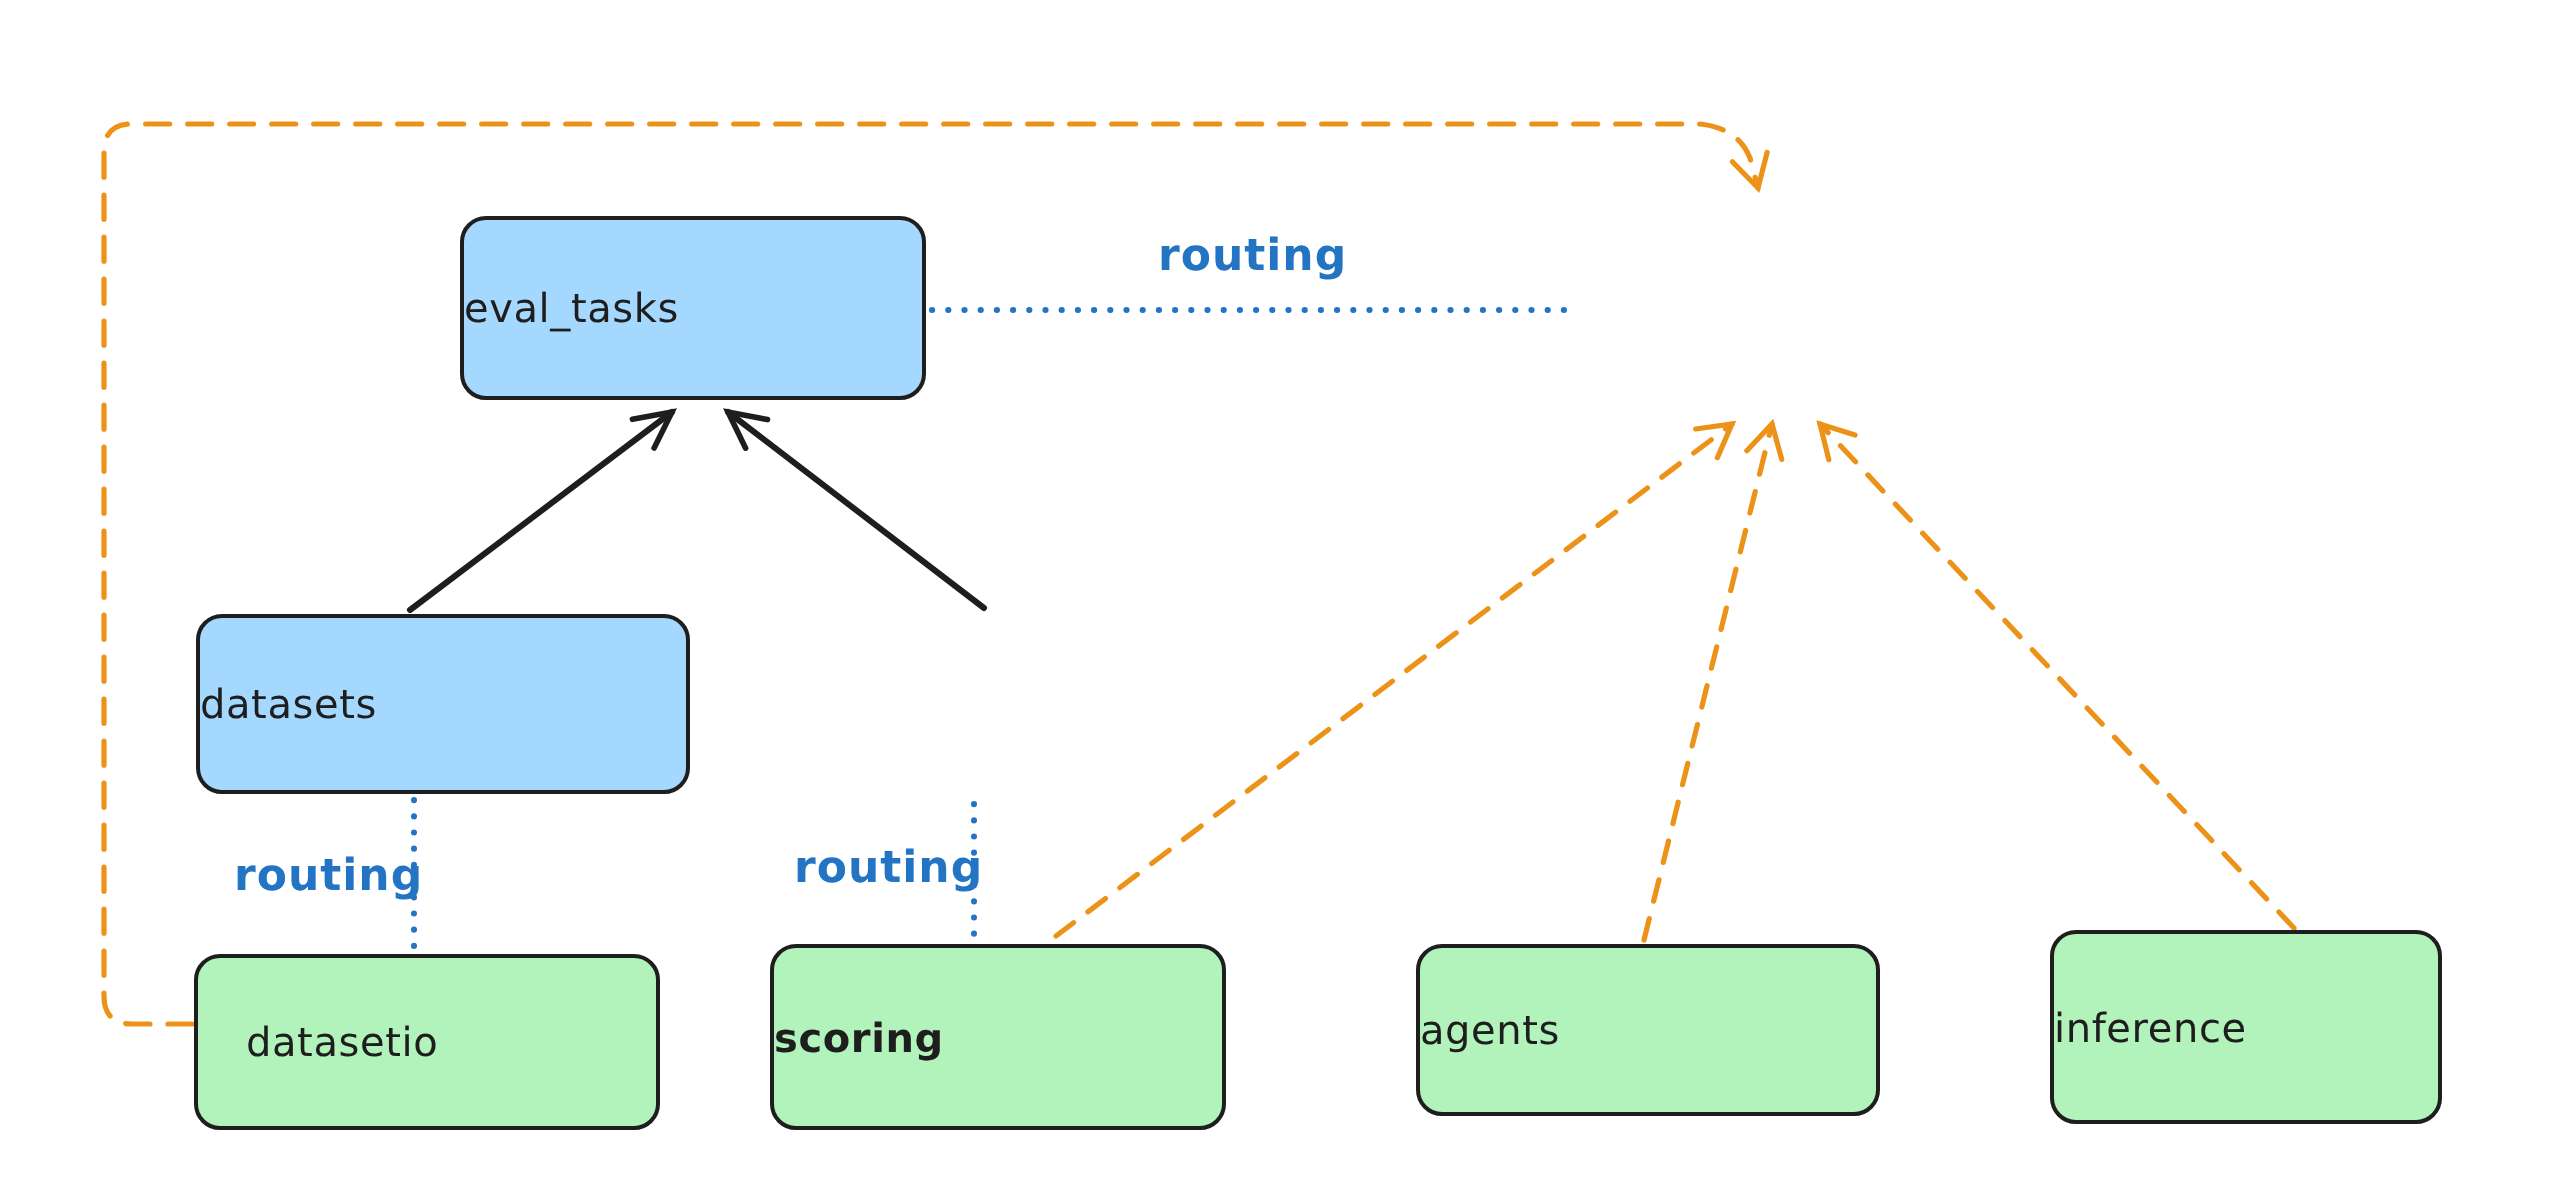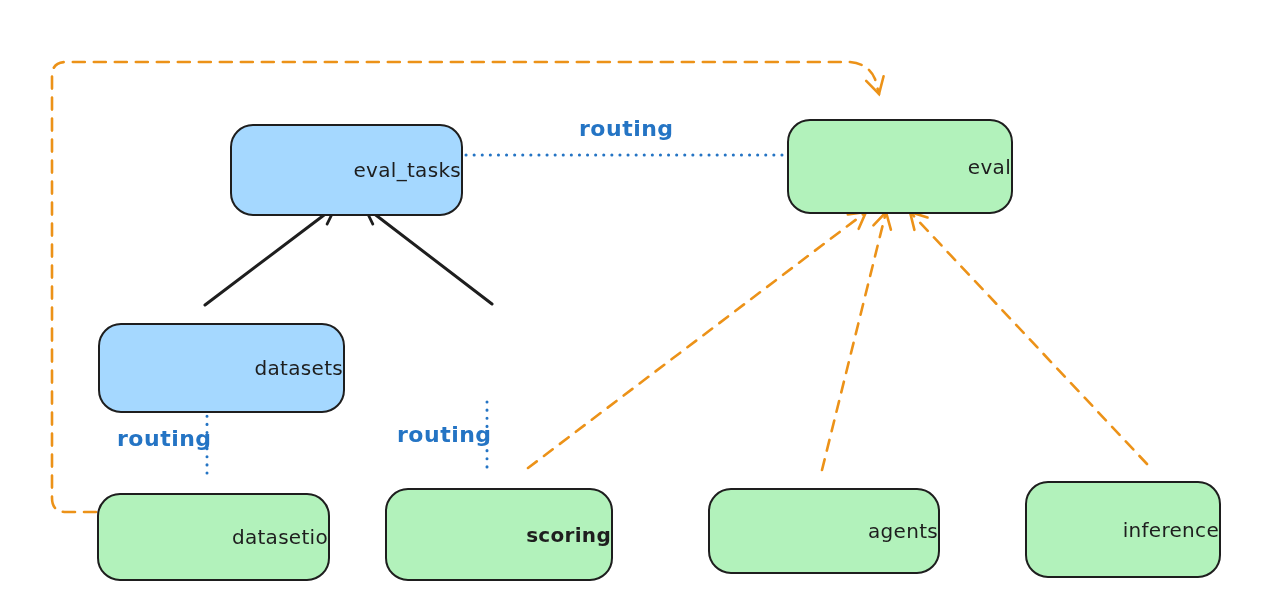--- a/index.html
+++ b/index.html
@@ -18,37 +18,36 @@
   svg.edges {
     position: absolute;
     left: 0; top: 0;
     width: 1280px;
     height: 596px;
   }
   .node {
     position: absolute;
     display: flex;
     align-items: center;
-    justify-content: flex-end;
+    justify-content: flex-start;
     border: 2.6px solid #1e1e1e;
-    border-radius: 23px;
+    border-radius: 13px;
     font-size: 20px;
     color: #1e1e1e;
     letter-spacing: 0.3px;
     box-sizing: border-box;
-    margin-top: 16px;
   }
   .node-blue  { background: #a5d8ff; }
   .node-green { background: #b2f2bb; }
 
   #node-eval_tasks        { left: 230px;  top: 108px; width: 233px; height: 92px; }
   #node-eval              { left: 787px;  top: 103px; width: 226px; height: 95px; }
   #node-datasets          { left: 98px;   top: 307px; width: 247px; height: 90px; }
   #node-scoring_functions { left: 382px;  top: 306px; width: 230px; height: 94px; }
-  #node-datasetio         { left: 97px;   top: 477px; width: 233px; height: 88px; }
+  #node-datasetio         { left: 97px;   top: 477px; width: 233px; height: 88px; padding-left: 24px; }
   #node-scoring           { left: 385px;  top: 472px; width: 228px; height: 93px; font-weight: bold; }
   #node-agents            { left: 708px;  top: 472px; width: 232px; height: 86px; }
   #node-inference         { left: 1025px; top: 465px; width: 196px; height: 97px; }
 
   .edge-label {
     position: absolute;
     color: #2474c4;
     font-size: 22px;
     font-weight: bold;
     letter-spacing: 0.5px;
@@ -82,23 +81,20 @@
     <path d="M528,468 L866,212" fill="none" stroke-width="2.6" stroke-linecap="round" stroke-dasharray="11 9" marker-end="url(#arrow-orange)" stroke="#ec9218"></path>
     <path d="M822,470 L886,212" fill="none" stroke-width="2.6" stroke-linecap="round" stroke-dasharray="11 9" marker-end="url(#arrow-orange)" stroke="#ec9218"></path>
     <path d="M1147,464 L910,212" fill="none" stroke-width="2.6" stroke-linecap="round" stroke-dasharray="11 9" marker-end="url(#arrow-orange)" stroke="#ec9218"></path>
 
     <path d="M96,512 L66,512 Q52,512 52,498 L52,76 Q52,62 66,62 L850,62 Q869,64 875,79 L879,94" fill="none" stroke-width="2.6" stroke-linecap="round" stroke-dasharray="12 9" marker-end="url(#arrow-orange)" stroke="#ec9218"></path>
   </svg>
 
   <div class="node node-blue" id="node-eval_tasks">
     <span>eval_tasks</span>
   </div>
-  <div class="node node-green" id="node-eval">
-    <span>eval</span>
-  </div>
   <div class="node node-blue" id="node-datasets">
     <span>datasets</span>
   </div>
   <div class="node node-green" id="node-datasetio">
     <span>datasetio</span>
   </div>
   <div class="node node-green" id="node-scoring">
     <span>scoring</span>
   </div>
   <div class="node node-green" id="node-agents">

